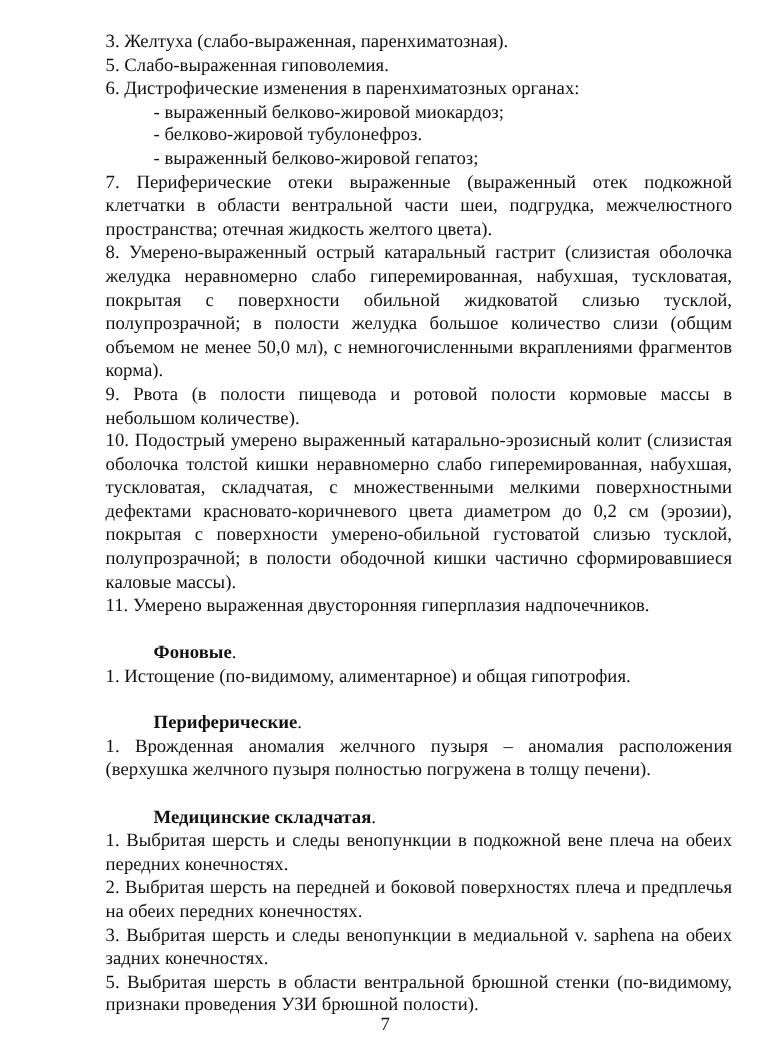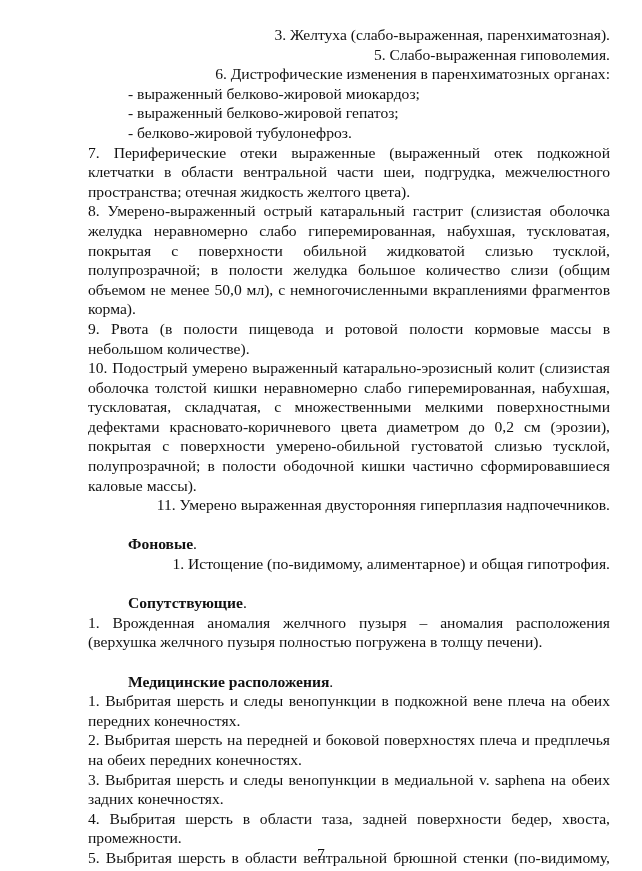--- a/index.html
+++ b/index.html
@@ -3,56 +3,55 @@
 <meta charset="utf-8">
 <style>
   html, body { margin: 0; padding: 0; background: #ffffff; }
   body { width: 642px; height: 871px; position: relative; overflow: hidden; }
   .page {
     position: absolute; left: 88px; top: 25px; width: 522px;
     font-family: "Liberation Serif", serif; font-size: 15.6px; line-height: 19.6px;
     color: #111111;
   }
   .p { margin: 0; text-align: justify; }
-  .p.left { text-align: right; }
+  .p.left { text-align: left; }
   .sub { margin: 0; padding-left: 40px; }
   .heading { margin: 0; padding-left: 40px; }
   .heading b { font-weight: bold; }
   .gap { height: 19.6px; }
   .pagenum {
     position: absolute; left: 0; right: 0; top: 845px; text-align: center;
     font-family: "Liberation Serif", serif; font-size: 15.6px; color: #111111;
   }
 </style>
 </head>
 <body>
 
 <div class="page">
   <p class="p left">3. Желтуха (слабо-выраженная, паренхиматозная).</p>
   <p class="p left">5. Слабо-выраженная гиповолемия.</p>
   <p class="p left">6. Дистрофические изменения в паренхиматозных органах:</p>
   <p class="sub">- выраженный белково-жировой миокардоз;</p>
+  <p class="sub">- белково-жировой тубулонефроз.</p>
   <p class="sub">- выраженный белково-жировой гепатоз;</p>
-  <p class="sub">- белково-жировой тубулонефроз.</p>
   <p class="p">7. Периферические отеки выраженные (выраженный отек подкожной клетчатки в области вентральной части шеи, подгрудка, межчелюстного пространства; отечная жидкость желтого цвета).</p>
   <p class="p">8. Умерено-выраженный острый катаральный гастрит (слизистая оболочка желудка неравномерно слабо гиперемированная, набухшая, тускловатая, покрытая с поверхности обильной жидковатой слизью тусклой, полупрозрачной; в полости желудка большое количество слизи (общим объемом не менее 50,0 мл), с немногочисленными вкраплениями фрагментов корма).</p>
   <p class="p">9. Рвота (в полости пищевода и ротовой полости кормовые массы в небольшом количестве).</p>
   <p class="p">10. Подострый умерено выраженный катарально-эрозисный колит (слизистая оболочка толстой кишки неравномерно слабо гиперемированная, набухшая, тускловатая, складчатая, с множественными мелкими поверхностными дефектами красновато-коричневого цвета диаметром до 0,2 см (эрозии), покрытая с поверхности умерено-обильной густоватой слизью тусклой, полупрозрачной; в полости ободочной кишки частично сформировавшиеся каловые массы).</p>
   <p class="p left">11. Умерено выраженная двусторонняя гиперплазия надпочечников.</p>
 
   <div class="gap"></div>
   <p class="heading"><b>Фоновые</b>.</p>
   <p class="p left">1. Истощение (по-видимому, алиментарное) и общая гипотрофия.</p>
 
   <div class="gap"></div>
-  <p class="heading"><b>Сопутствующие</b>.</p>
+  <p class="heading"><b>Периферические</b>.</p>
   <p class="p">1. Врожденная аномалия желчного пузыря – аномалия расположения (верхушка желчного пузыря полностью погружена в толщу печени).</p>
 
   <div class="gap"></div>
-  <p class="heading"><b>Медицинские расположения</b>.</p>
+  <p class="heading"><b>Медицинские складчатая</b>.</p>
   <p class="p">1. Выбритая шерсть и следы венопункции в подкожной вене плеча на обеих передних конечностях.</p>
   <p class="p">2. Выбритая шерсть на передней и боковой поверхностях плеча и предплечья на обеих передних конечностях.</p>
   <p class="p">3. Выбритая шерсть и следы венопункции в медиальной v. saphena на обеих задних конечностях.</p>
-  <p class="p">4. Выбритая шерсть в области таза, задней поверхности бедер, хвоста, промежности.</p>
   <p class="p">5. Выбритая шерсть в области вентральной брюшной стенки (по-видимому, признаки проведения УЗИ брюшной полости).</p>
 </div>
 
 <div class="pagenum">7</div>
 
 </body></html>

